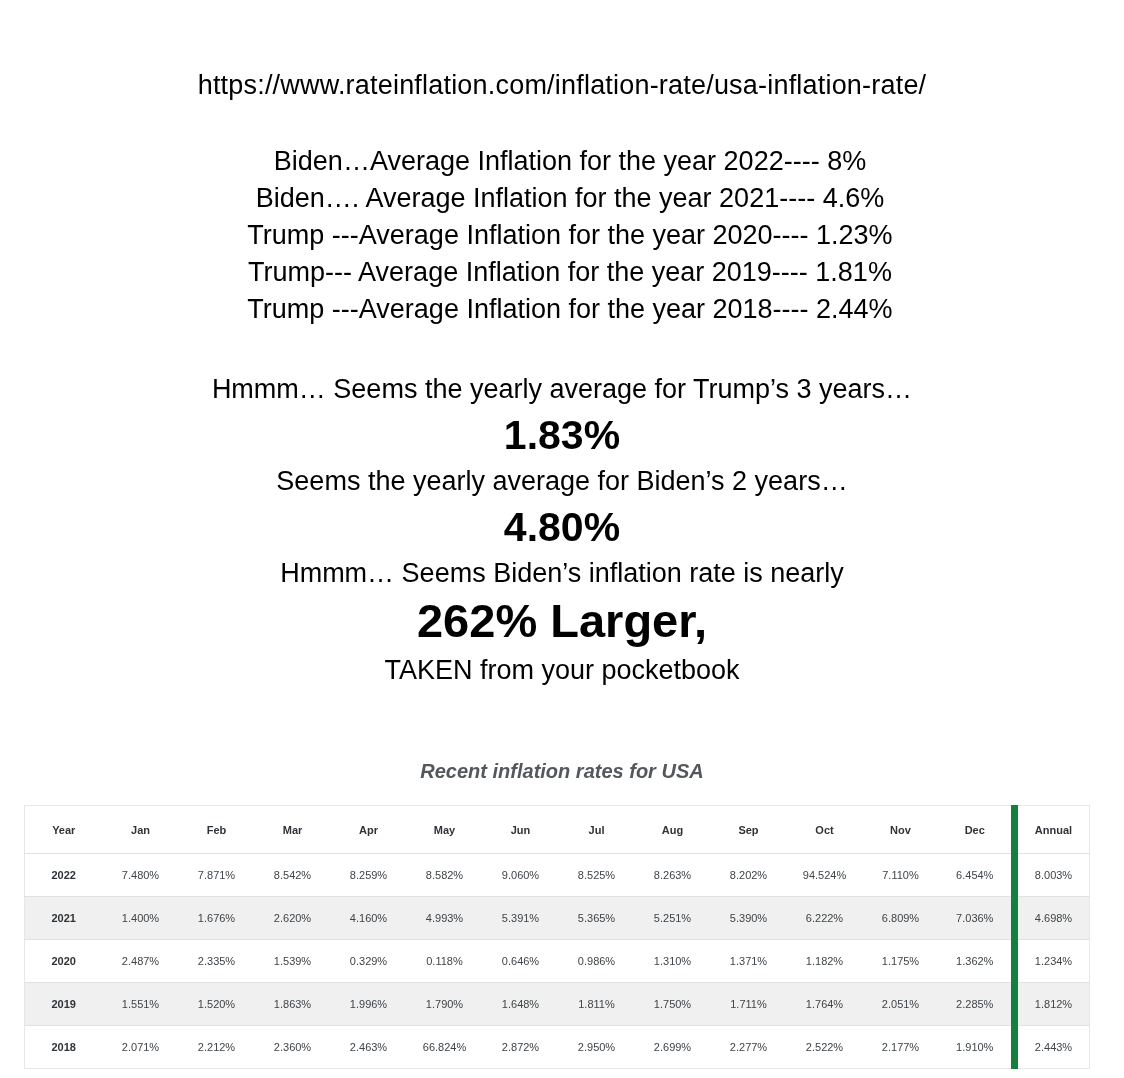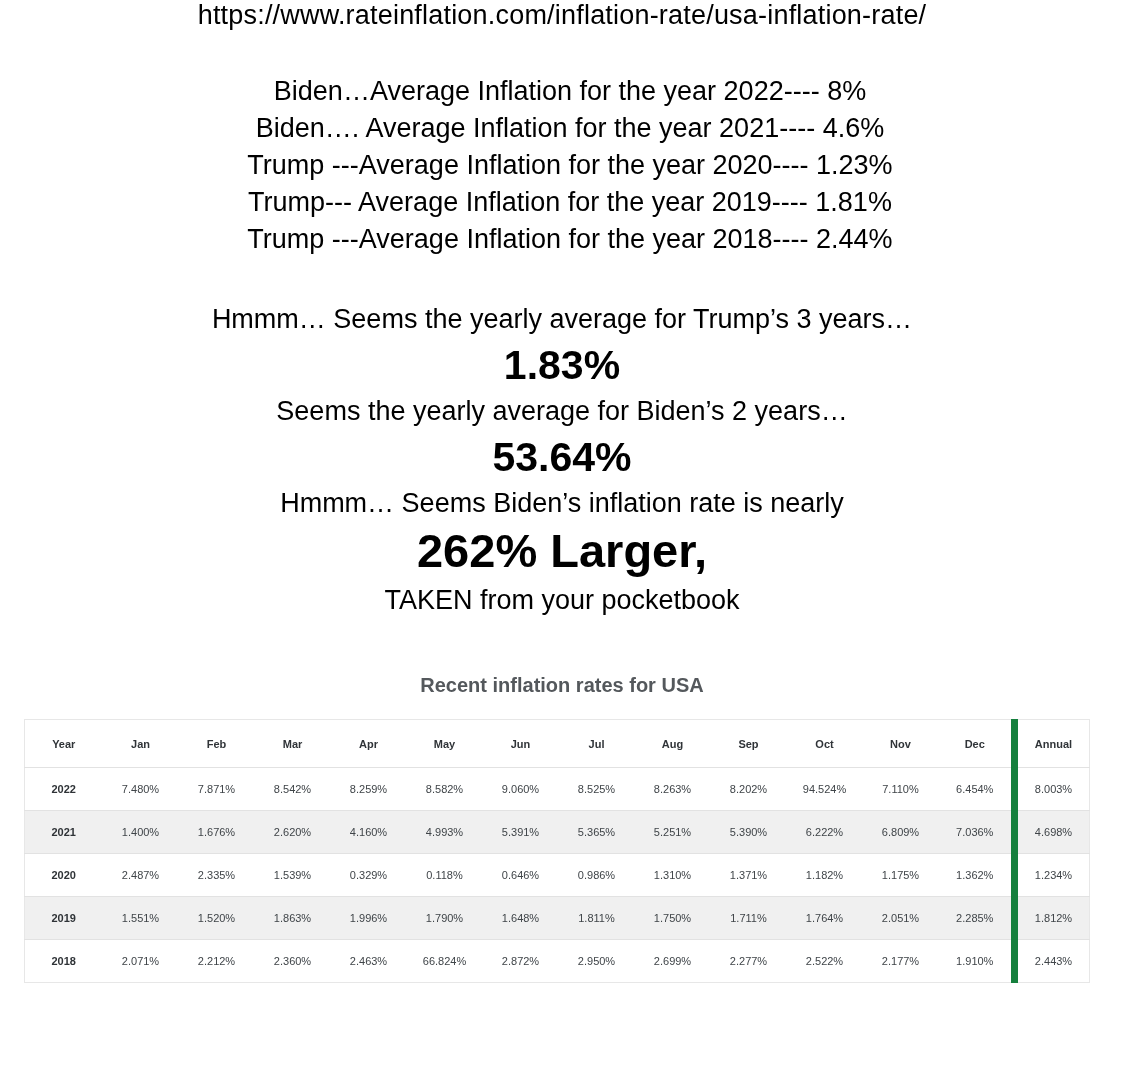--- a/index.html
+++ b/index.html
@@ -10,20 +10,21 @@
     background: #ffffff;
     font-family: "Liberation Sans", sans-serif;
     color: #000000;
     overflow: hidden;
   }
   .page { width: 1124px; }
 
   .meme { text-align: center; }
 
   .url {
+    padding-top: 70px;
     font-size: 27px;
     letter-spacing: 0.2px;
   }
 
   .claims { margin-top: 42px; margin-left: 16px; }
   .claim {
     font-size: 27px;
     line-height: 37px;
   }
 
@@ -41,25 +42,26 @@
     font-size: 47px;
     font-weight: bold;
     line-height: 50px;
   }
   .s-closing {
     font-size: 27px;
     line-height: 48px;
   }
 
   .table-title {
-    margin-top: 50px;
+    margin-top: 66px;
     text-align: center;
     font-size: 20px;
     font-weight: bold;
     color: #54585c;
+    font-style: italic;
   }
 
   table.rates {
     margin-top: 22px;
     margin-left: 24px;
     border-collapse: collapse;
     table-layout: fixed;
     width: 1065px;
     font-size: 11px;
     color: #3f4448;
@@ -98,21 +100,21 @@
       <div class="claim">Biden…. Average Inflation for the year 2021---- 4.6%</div>
       <div class="claim">Trump ---Average Inflation for the year 2020---- 1.23%</div>
       <div class="claim">Trump--- Average Inflation for the year 2019---- 1.81%</div>
       <div class="claim">Trump ---Average Inflation for the year 2018---- 2.44%</div>
     </div>
 
     <div class="summary">
       <div class="s-line">Hmmm… Seems the yearly average for Trump’s 3 years…</div>
       <div class="s-big">1.83%</div>
       <div class="s-line">Seems the yearly average for Biden’s 2 years…</div>
-      <div class="s-big">53.64%</div>
+      <div class="s-big">4.80%</div>
       <div class="s-line">Hmmm… Seems Biden’s inflation rate is nearly</div>
       <div class="s-bigger">262% Larger,</div>
       <div class="s-closing">TAKEN from your pocketbook</div>
     </div>
   </div>
 
   <div class="table-title">Recent inflation rates for USA</div>
 
   <table class="rates">
     <colgroup>

